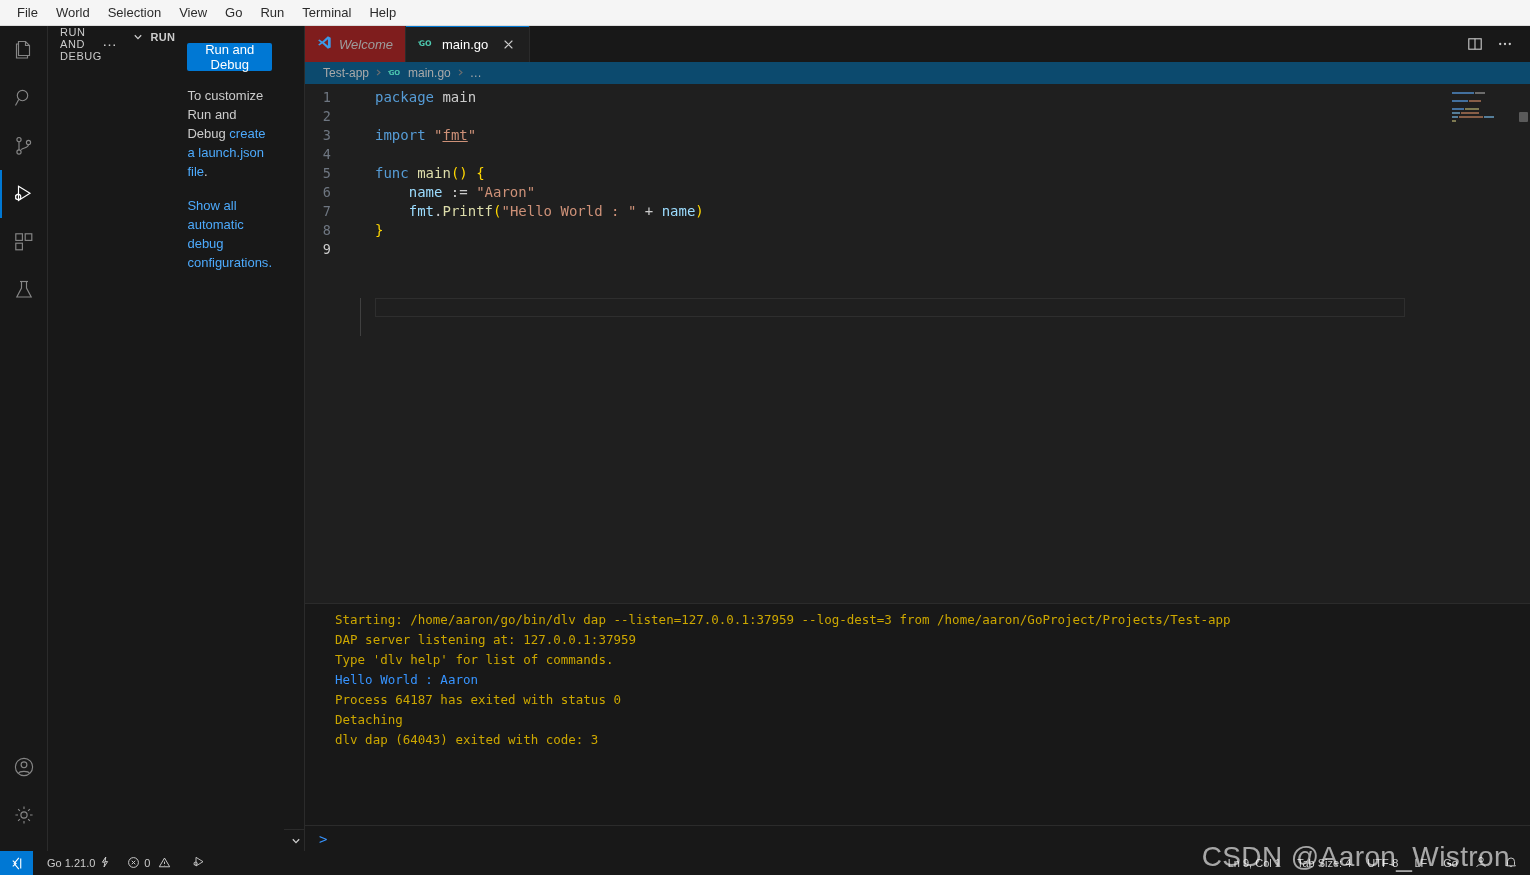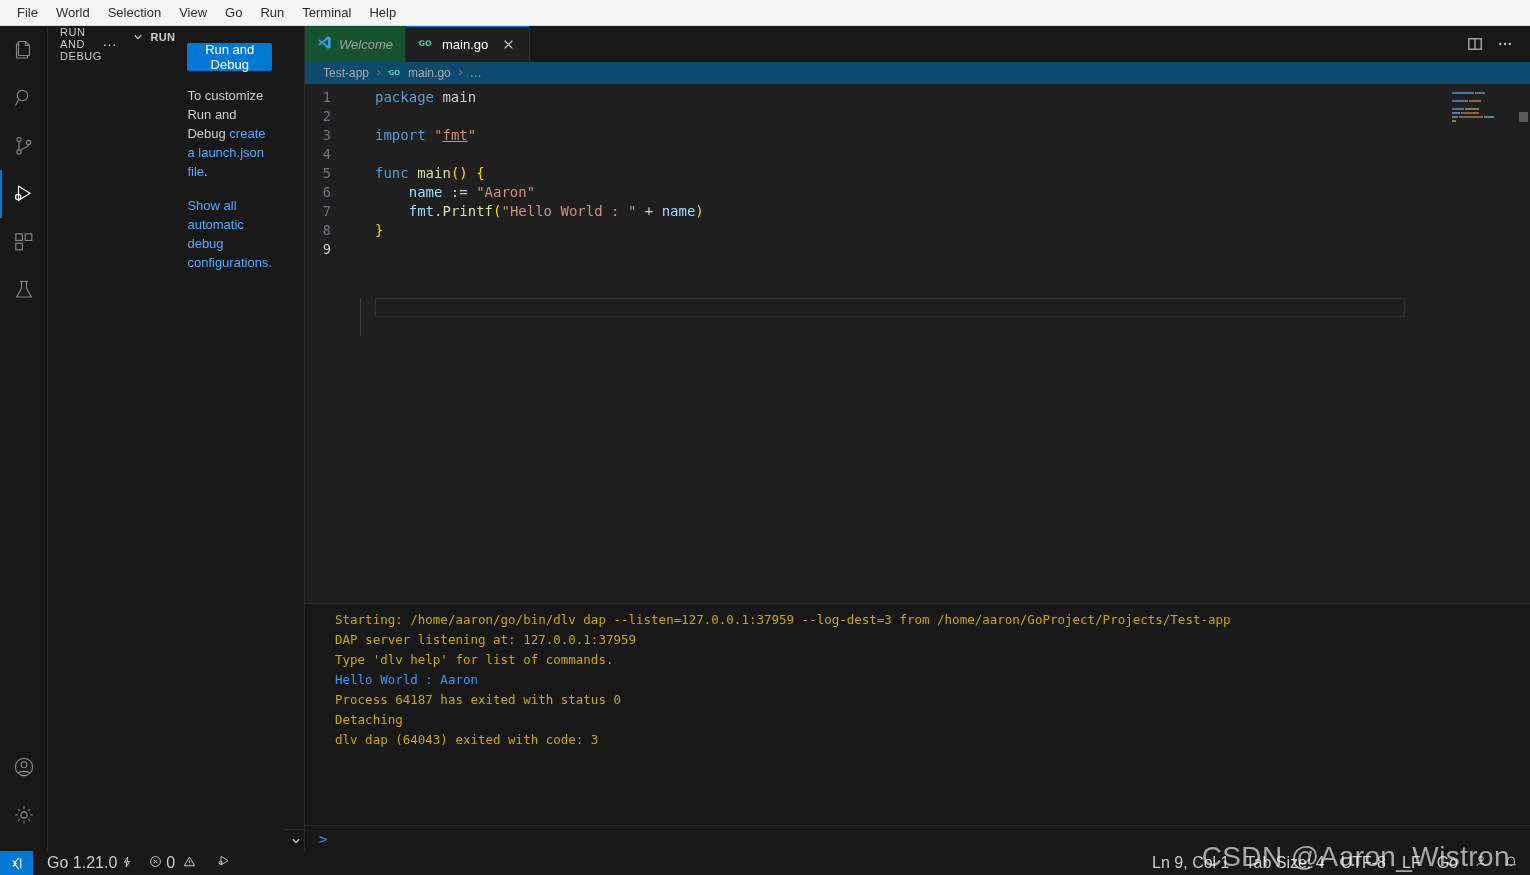--- a/index.html
+++ b/index.html
@@ -85,21 +85,21 @@
     font-size: 11px; font-weight: bold; color: #cccccc; letter-spacing: .4px;
     padding-left: 4px; border-top: 1px solid #2b2b2b; text-align: right;
   }
 
   
   .editor-area { flex: 1; display: flex; flex-direction: column; min-width: 0; background: #1f1f1f; }
 
   .tabbar { height: 36px; background: #181818; display: flex; align-items: stretch; position: relative; flex: 0 0 36px; }
   .tab {
     display: flex; align-items: center; gap: 7px; padding: 0 12px;
-    font-size: 13px; color: #9d9d9d; background: #14532d; border-right: 1px solid #2b2b2b;
+    font-size: 13px; color: #9d9d9d; background: #7f1d1d; border-right: 1px solid #2b2b2b;
     position: relative; cursor: pointer; min-width: 0;
   }
   .tab.inactive .tab-label { font-style: italic; }
   .tab.active {
     background: #1f1f1f; color: #ffffff;
   }
   .tab.active::before {
     content: ""; position: absolute; left: 0; right: 0; top: 0; height: 1px; background: #0078d4;
   }
   .tab-close {
@@ -182,21 +182,21 @@
   .console-input {
     height: 26px; display: flex; align-items: center; gap: 8px;
     padding-left: 14px; color: #cccccc; border-top: 1px solid #2b2b2b;
     font-family: "DejaVu Sans Mono", "Liberation Mono", monospace; font-size: 14px;
   }
   .prompt-chev { color: #3794ff; font-size: 14px; }
 
   
   .statusbar {
     height: 24px; background: #181818; display: flex; align-items: center;
-    flex: 0 0 24px; font-size: 16px; color: #cccccc; position: relative; z-index: 2;
+    flex: 0 0 24px; font-size: 11px; color: #cccccc; position: relative; z-index: 2;
   }
   .sb-remote {
     background: #0078d4; color: #ffffff; height: 24px; display: flex; align-items: center;
     padding: 0 9px; margin-right: 6px;
   }
   .st-item { display: flex; align-items: center; gap: 4px; padding: 0 8px; height: 24px; cursor: default; }
   .st-right { margin-left: auto; display: flex; align-items: center; }
 
   
   .watermark {

